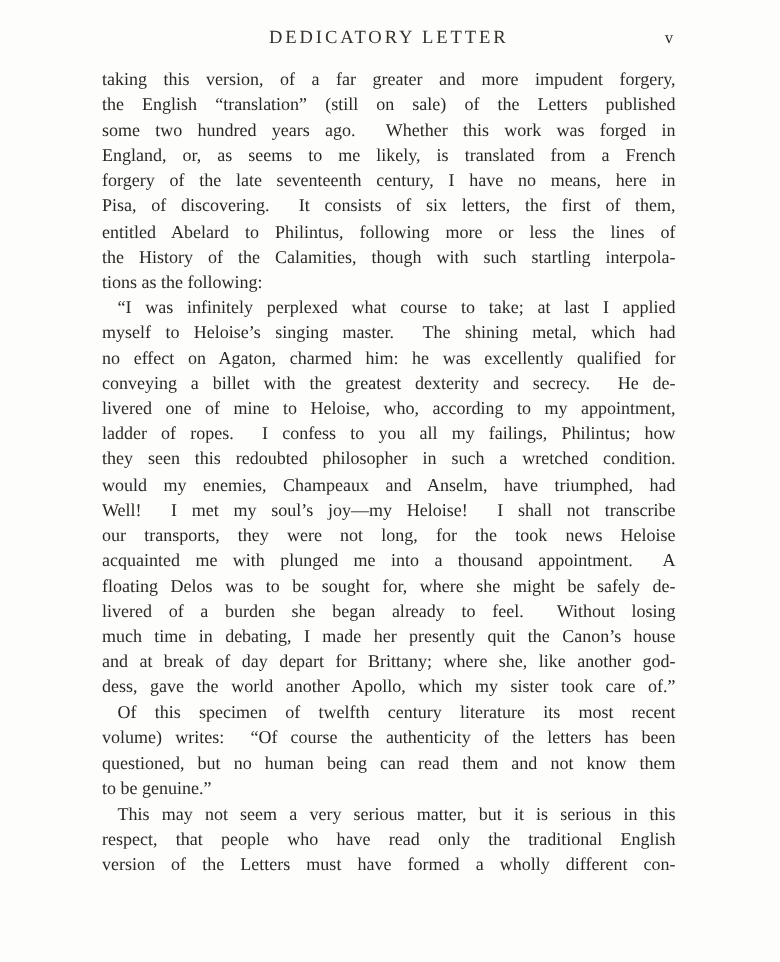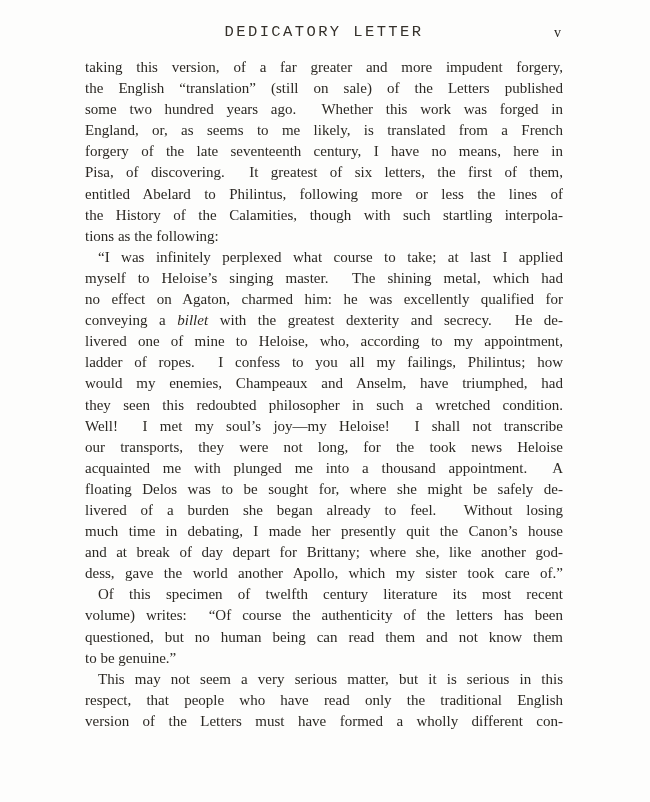--- a/index.html
+++ b/index.html
@@ -23,21 +23,20 @@
   .header{
     position:absolute;
     top:23px;left:85px;width:478px;height:20px;
   }
   .running-head{
     position:absolute;left:0;right:0;top:0;
     text-align:center;
     font-size:15.5px;
     letter-spacing:2.4px;
     color:var(--head);
-    font-family:Liberation Mono, monospace;
   }
   .page-number{
     position:absolute;right:2px;top:2px;
     font-size:14px;
     color:var(--ink);
   }
   .body-text{
     position:absolute;
     top:57px;left:85px;width:478px;
     font-size:15px;
@@ -51,55 +50,55 @@
     -moz-text-align-last:justify;
     overflow:visible;
   }
   .line.endline{
     text-align-last:left;
     -moz-text-align-last:left;
   }
   .para.indented .line:first-child{
     text-indent:13px;
   }
-  .em{font-style:italic;}
+  .em{}
 </style>
 </head>
 <body>
 
 <div class="page">
 
   <div class="header">
     <div class="running-head">DEDICATORY LETTER</div>
     <div class="page-number">v</div>
   </div>
 
   <div class="body-text">
 
     <div class="para">
       <div class="line">taking this version, of a far greater and more impudent forgery,</div>
       <div class="line">the English “translation” (still on sale) of the Letters published</div>
       <div class="line">some two hundred years ago.  Whether this work was forged in</div>
       <div class="line">England, or, as seems to me likely, is translated from a French</div>
       <div class="line">forgery of the late seventeenth century, I have no means, here in</div>
-      <div class="line">Pisa, of discovering.  It greatest of six letters, the first of them,</div>
+      <div class="line">Pisa, of discovering.  It consists of six letters, the first of them,</div>
       <div class="line">entitled Abelard to Philintus, following more or less the lines of</div>
       <div class="line">the History of the Calamities, though with such startling interpola-</div>
       <div class="line endline">tions as the following:</div>
     </div>
 
     <div class="para indented">
       <div class="line">“I was infinitely perplexed what course to take; at last I applied</div>
       <div class="line">myself to Heloise’s singing master.  The shining metal, which had</div>
       <div class="line">no effect on Agaton, charmed him: he was excellently qualified for</div>
       <div class="line"><span>conveying a </span><span class="em">billet</span><span> with the greatest dexterity and secrecy.  He de-</span></div>
       <div class="line">livered one of mine to Heloise, who, according to my appointment,</div>
       <div class="line">ladder of ropes.  I confess to you all my failings, Philintus; how</div>
+      <div class="line">they seen this redoubted philosopher in such a wretched condition.</div>
       <div class="line">would my enemies, Champeaux and Anselm, have triumphed, had</div>
-      <div class="line">they seen this redoubted philosopher in such a wretched condition.</div>
       <div class="line">Well!  I met my soul’s joy—my Heloise!  I shall not transcribe</div>
       <div class="line">our transports, they were not long, for the took news Heloise</div>
       <div class="line">acquainted me with plunged me into a thousand appointment.  A</div>
       <div class="line">floating Delos was to be sought for, where she might be safely de-</div>
       <div class="line">livered of a burden she began already to feel.  Without losing</div>
       <div class="line">much time in debating, I made her presently quit the Canon’s house</div>
       <div class="line">and at break of day depart for Brittany; where she, like another god-</div>
       <div class="line">dess, gave the world another Apollo, which my sister took care of.”</div>
     </div>
 

